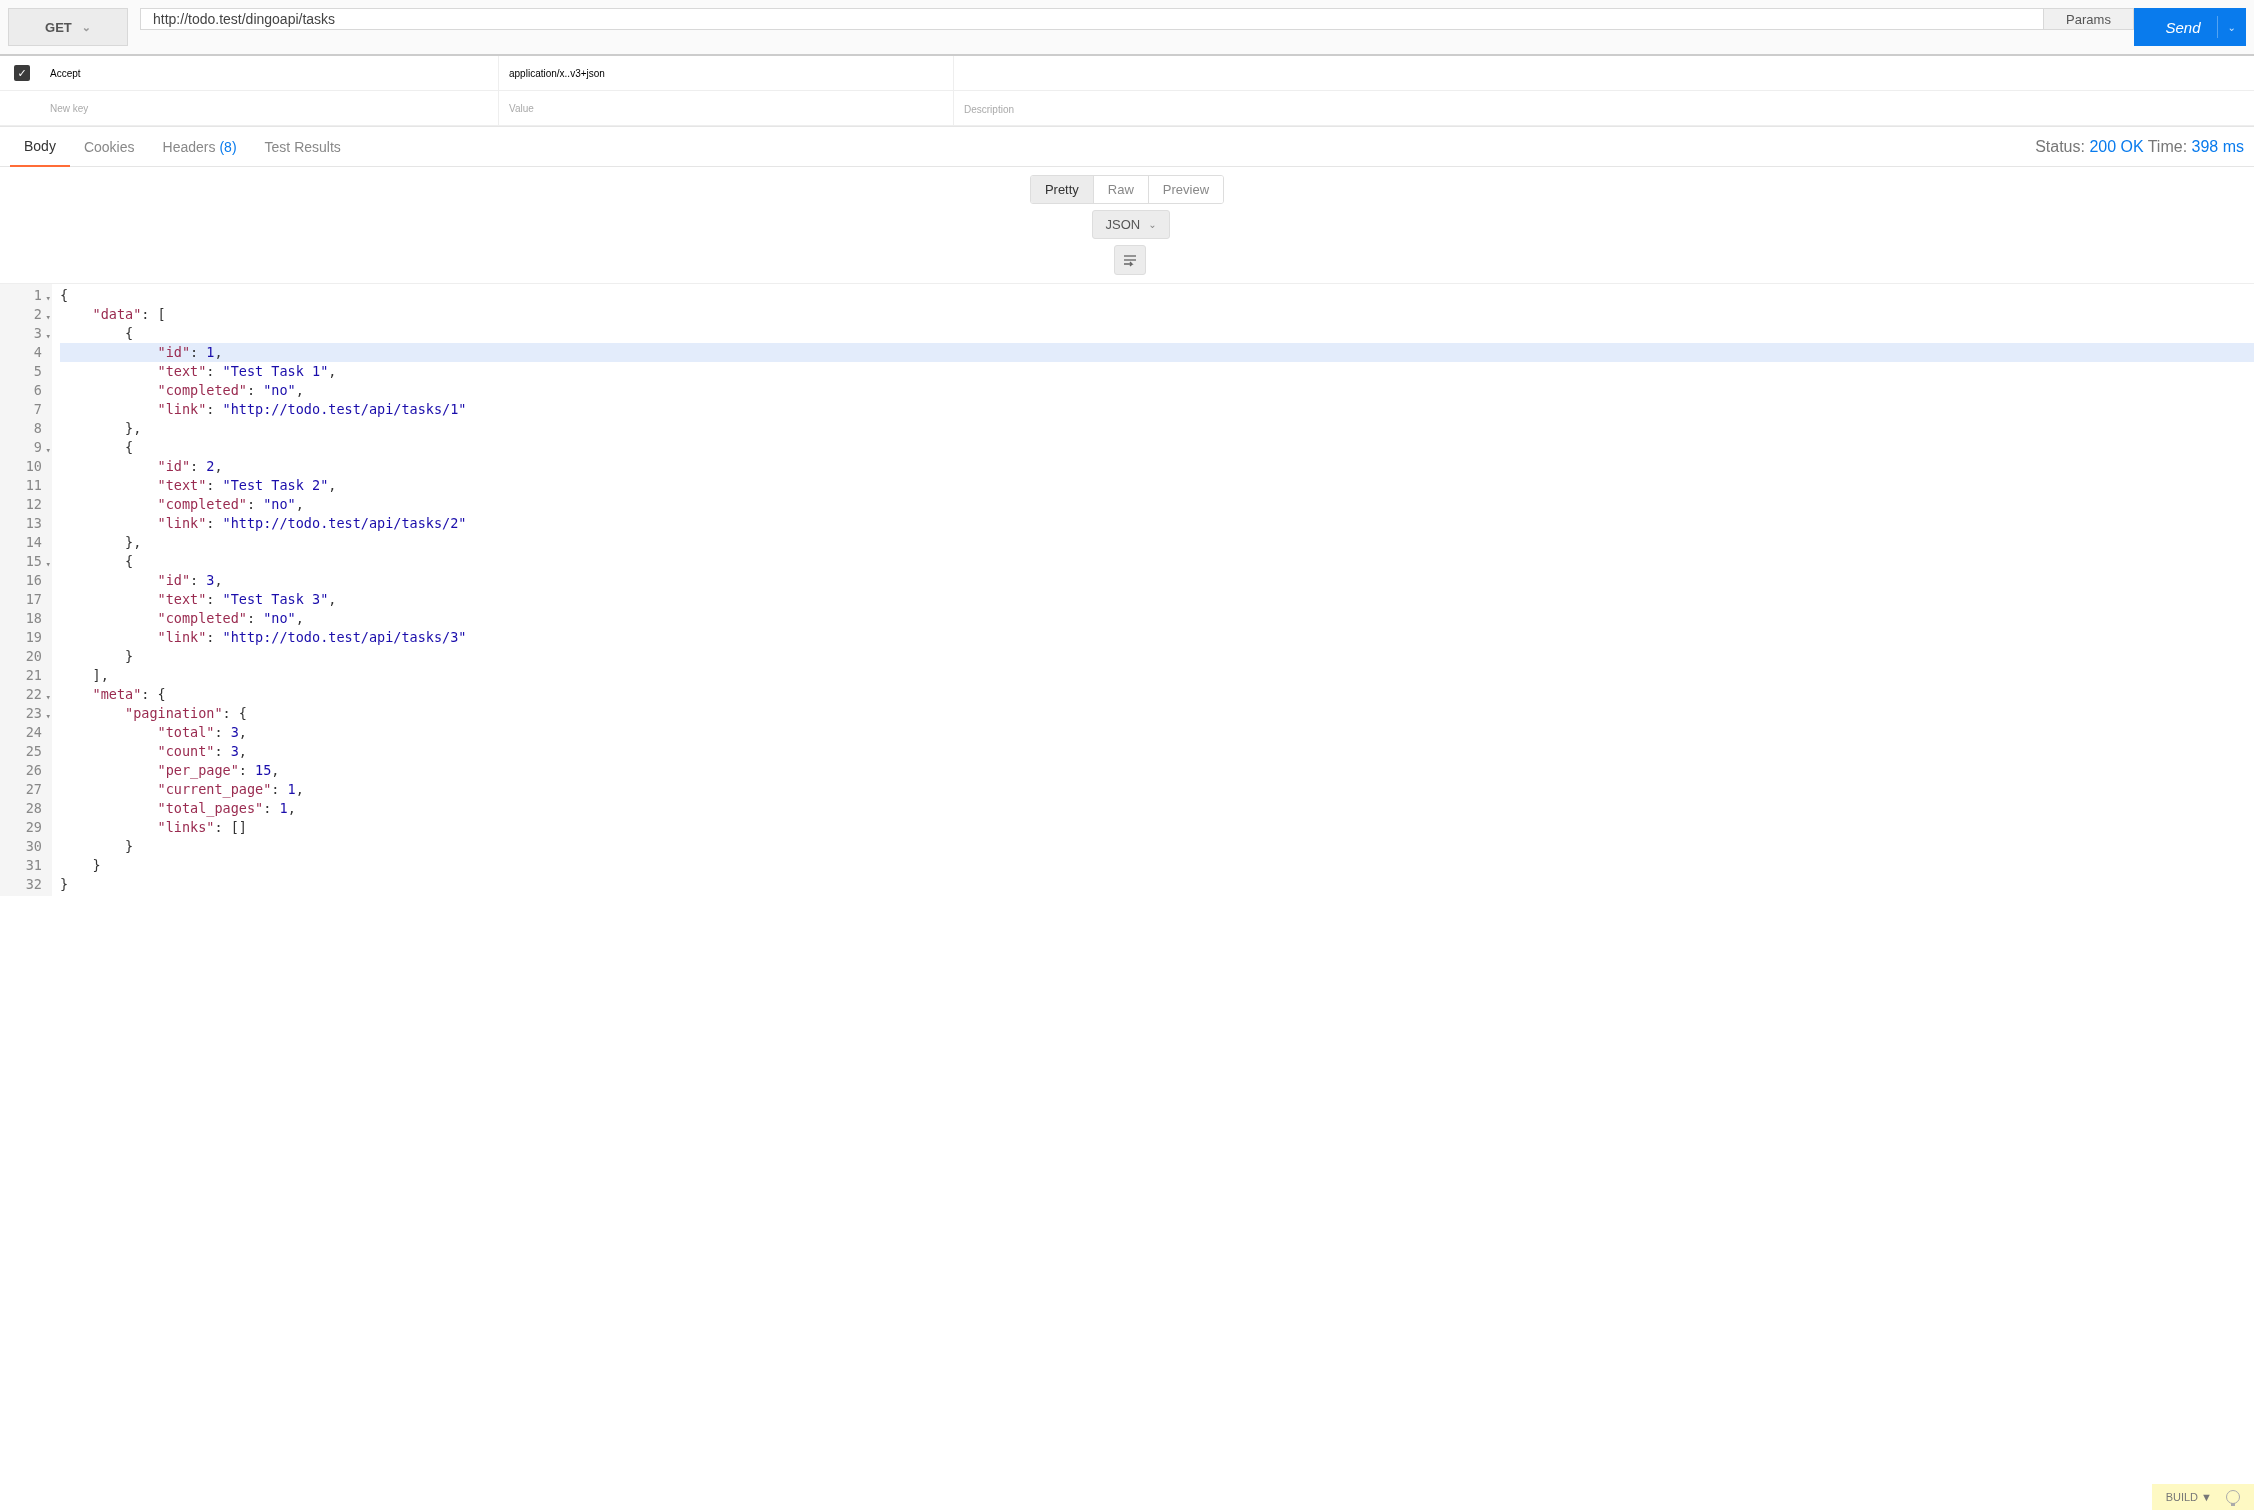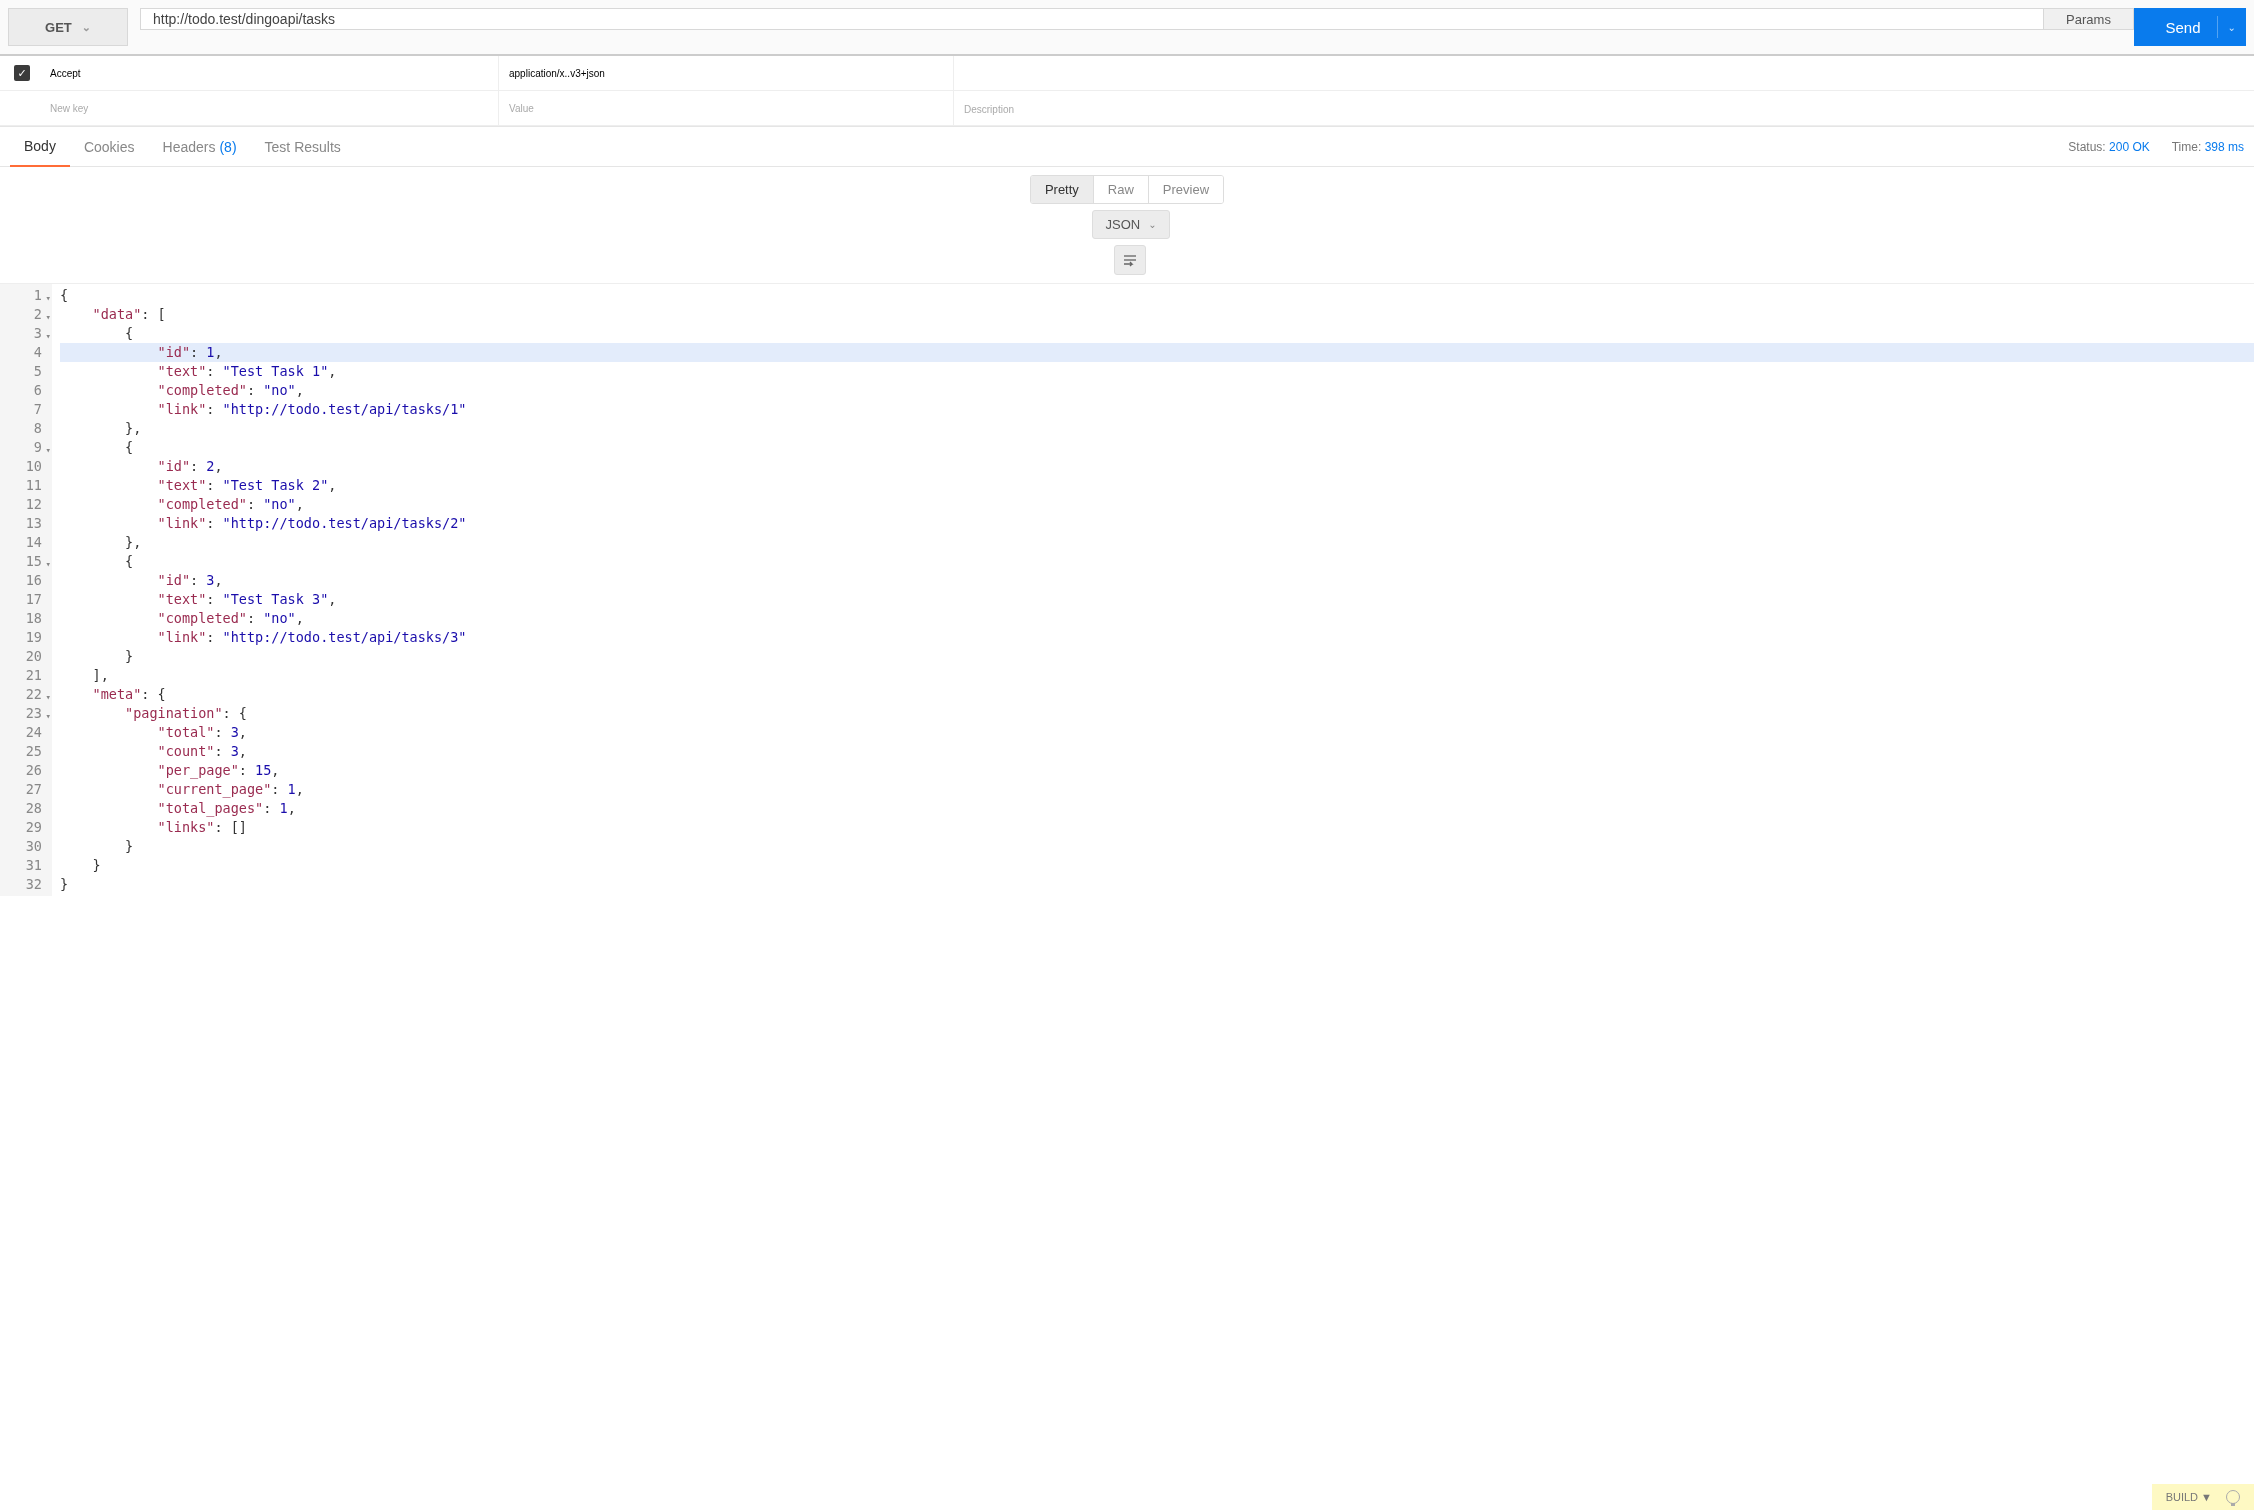--- a/index.html
+++ b/index.html
@@ -76,21 +76,21 @@
     bottom: 8px;
     width: 1px;
     background: rgba(255,255,255,0.3);
   }
   .send-btn .chev {
     position: absolute;
     right: 10px;
     font-size: 10px;
     color: rgba(255,255,255,0.8);
   }
-  .send-btn span.label { margin-right: 14px; }
+  .send-btn span.label { margin-right: 14px; font-style: italic; }
 
   .headers-table {
     border-bottom: 1px solid #e5e5e5;
   }
   .headers-table .row {
     display: flex;
     border-bottom: 1px solid #eee;
     height: 35px;
     align-items: center;
   }
@@ -159,23 +159,23 @@
   }
   .response-tabs .tab.active {
     color: #333;
     border-bottom: 2px solid #ff6c37;
     margin-bottom: -1px;
     font-weight: 400;
   }
   .response-tabs .tab .count { color: #097bed; margin-left: 4px; }
   .response-tabs .spacer { flex: 1; }
   .response-tabs .meta {
-    font-size: 12px;
+    font-size: 16px;
     color: #777;
-    margin-left: 22px;
+    margin-left: 4px;
   }
   .response-tabs .meta .val { color: #097bed; }
 
   .view-bar {
     display: flex;
     align-items: center;
     padding: 8px 10px;
     gap: 6px;
     flex-direction: column;
   }

